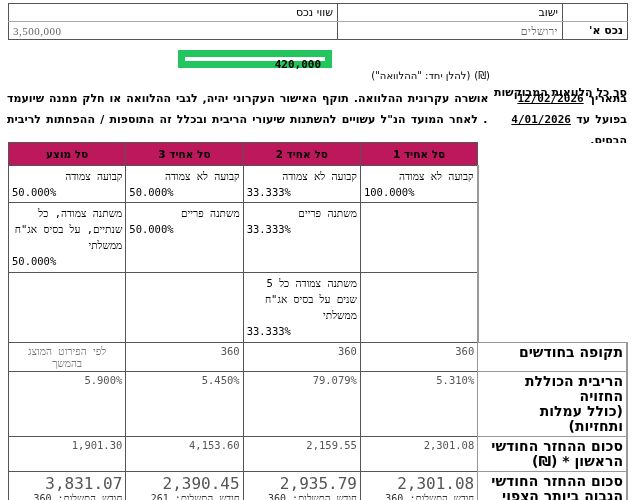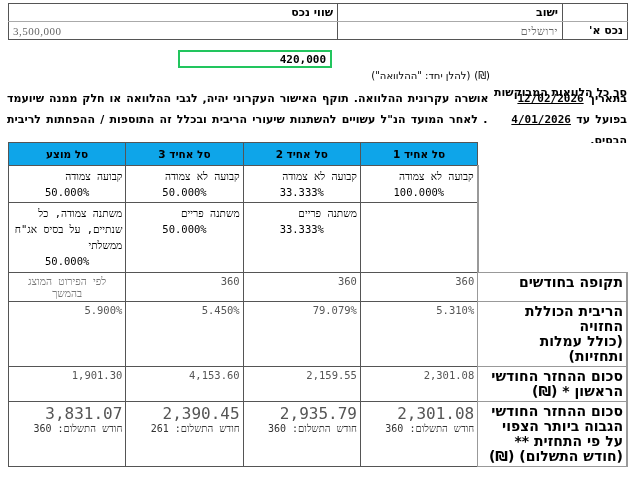--- a/index.html
+++ b/index.html
@@ -16,61 +16,61 @@
     }
     .prop-table td {
       border: 1px solid #555; height: 17px; padding: 0 4px;
       font-size: 11px; vertical-align: middle;
     }
     .prop-table tr.r1 td { border-bottom: 1px solid #aaa; }
     .prop-table .c-label { width: 56px; font-weight: bold; }
     .prop-table .c-city { width: 216px; }
     .prop-table .val { color: #666; font-family: Liberation Serif, serif; letter-spacing: 0.5px; }
     .prop-table .ltr { direction: ltr; text-align: left; }
-    .prop-table .hdr { font-weight: bold; }
+    .prop-table .hdr { font-weight: normal; }
 
     
     .loan-row { position: absolute; right: 10px; top: 52px; font-size: 11px; display: flex; align-items: center; }
     .loan-label { font-weight: bold; margin-top: 34px; }
     .loan-sub { font-weight: normal; font-size: 10px; margin-right: 4px; }
     .loan-box {
       position: absolute; left: 178px; top: 50px; width: 154px; height: 18px;
-      border: 2px solid #22c55e; box-sizing: border-box;
+      border: 7px solid #22c55e; box-sizing: border-box;
       font-family: "DejaVu Sans Mono", monospace; font-weight: bold; font-size: 11px;
       direction: ltr; text-align: right; padding-right: 4px; line-height: 16px;
     }
 
     
     .para {
       position: absolute; right: 10px; top: 88px; width: 620px;
       font-size: 11px; font-weight: bold; line-height: 21px; text-align: justify;
     }
     .para .date { text-decoration: underline; font-family: "DejaVu Sans Mono", monospace; margin-left: 24px; }
 
     
     .main-table {
       position: absolute; left: 8px; top: 142px; width: 620px;
       border-collapse: collapse; direction: rtl; table-layout: fixed;
     }
     .main-table td, .main-table th {
       font-size: 10.5px; padding: 2px 3px; vertical-align: top;
     }
     .main-table th {
-      background: #0ea5e9; border: 1px solid #555; height: 18px;
+      background: #be185d; border: 1px solid #555; height: 18px;
       font-weight: bold; text-align: center; vertical-align: middle; font-size: 10.5px; margin-left: 40px;
     }
     .main-table td.cell { border: 1px solid #555; }
     .main-table td.rowhead {
       border: 1px solid #999; border-right: 2px solid #999;
       font-weight: bold; font-size: 14px; text-align: right; line-height: 15px;
     }
     .main-table td.empty-head { border: none; background: #fff; }
     .main-table td.noborder { border-top: none; border-bottom: none; border-left: 2px solid #999; border-right: none; }
     .opt { font-family: "DejaVu Sans Mono", monospace; font-size: 10px; line-height: 16px; text-align: right; }
-    .opt .pct { direction: ltr; text-align: center; display: block; }
+    .opt .pct { direction: ltr; text-align: left; display: block; }
     .num { font-family: "DejaVu Sans Mono", monospace; color: #555; font-size: 16px; direction: ltr; text-align: right; }
     .sub { font-family: "DejaVu Sans Mono", monospace; color: #333; font-size: 10px; direction: rtl; text-align: right; }
     .gray { color: #777; text-align: center; }
   </style>
 </head>
 <body>
 
 <table class="prop-table">
   <tbody>
       <tr class="r1">
@@ -123,20 +123,27 @@
   </tr>
 
   <tr style="height:70px">
     <td class="noborder"></td>
     <td class="cell opt"><span></span><span class="pct"></span></td>
     <td class="cell opt"><span>משתנה פריים</span><span class="pct">33.333%</span></td>
     <td class="cell opt"><span>משתנה פריים</span><span class="pct">50.000%</span></td>
     <td class="cell opt"><span>משתנה צמודה, כל שנתיים, על בסיס אג"ח ממשלתי</span><span class="pct">50.000%</span></td>
   </tr>
 
+  <tr style="height:70px">
+    <td class="noborder"></td>
+    <td class="cell opt"><span></span><span class="pct"></span></td>
+    <td class="cell opt"><span>משתנה צמודה כל 5 שנים על בסיס אג"ח ממשלתי</span><span class="pct">33.333%</span></td>
+    <td class="cell opt"><span></span><span class="pct"></span></td>
+    <td class="cell opt"><span></span><span class="pct"></span></td>
+  </tr>
 
   <tr>
     <td class="rowhead">תקופה בחודשים</td>
     <td class="cell num">360</td>
     <td class="cell num">360</td>
     <td class="cell num">360</td>
     <td class="cell sub gray">לפי הפירוט המוצג בהמשך</td>
   </tr>
 
   <tr>

